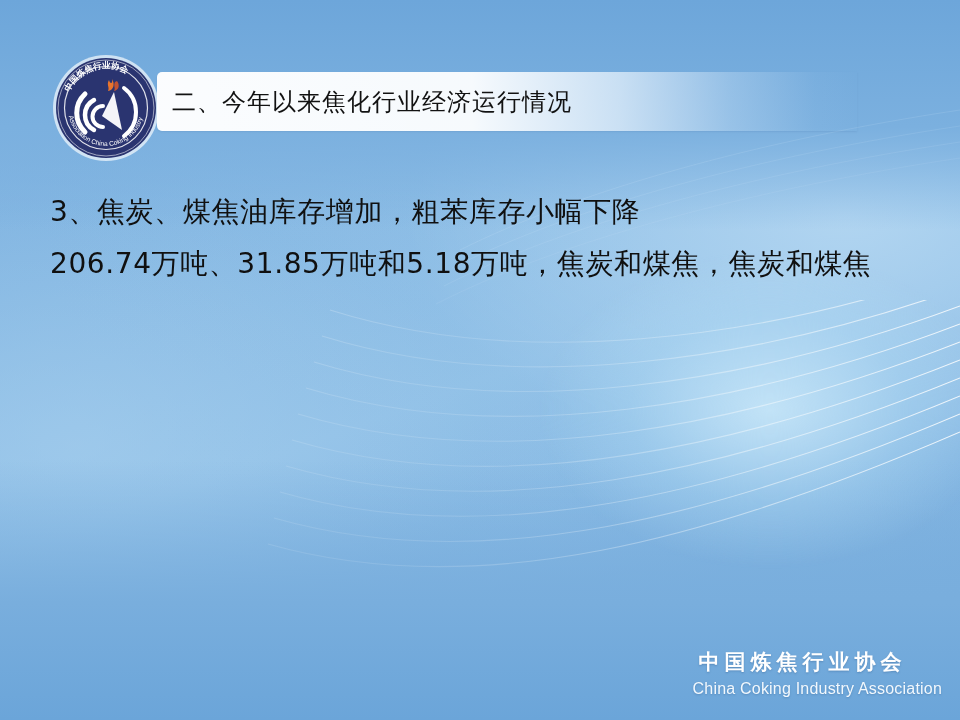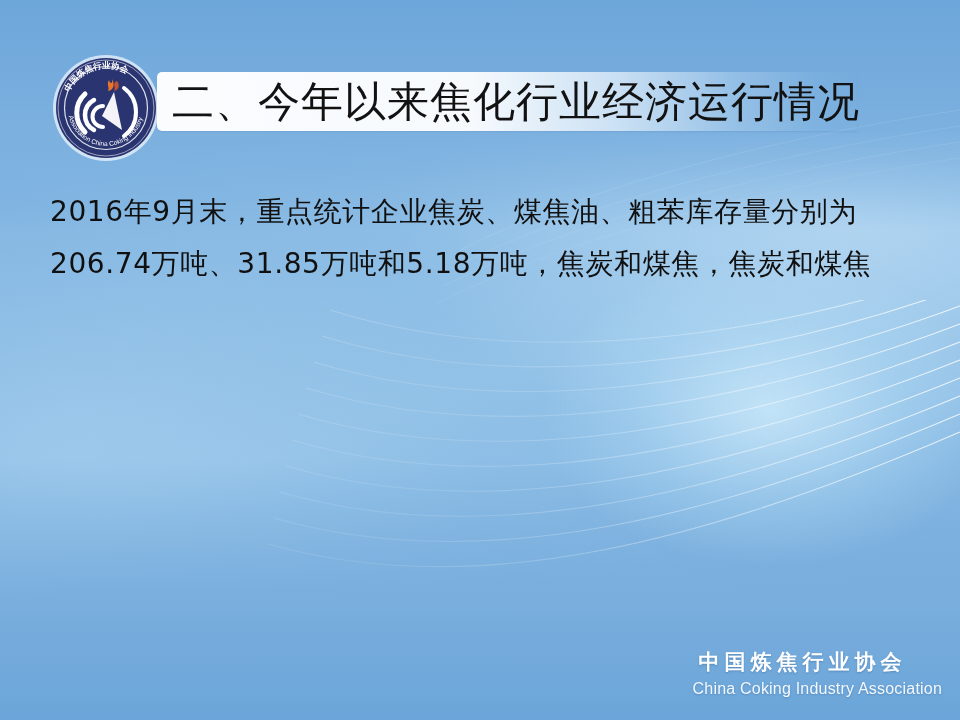--- a/index.html
+++ b/index.html
@@ -72,21 +72,21 @@
         rgba(190,219,243,0.05) 94%,
         rgba(190,219,243,0) 100%);
     box-shadow: 0 1px 2px rgba(40,80,130,0.10);
   }
   .title-text {
     position: absolute;
     left: 172px; top: 74px;
     height: 56px;
     line-height: 56px;
     font-family: "DejaVu Serif", "Liberation Serif", serif;
-    font-size: 42px;
+    font-size: 24px;
     color: #121212;
     letter-spacing: 1px;
     white-space: nowrap;
   }
 
   .logo {
     position: absolute;
     left: 52px; top: 54px;
     width: 108px; height: 108px;
   }
@@ -201,21 +201,21 @@
     </text>
     <text font-family="Liberation Sans, sans-serif" font-size="6.6" fill="#ffffff">
       <textPath href="#ringBot" startOffset="7%">Association    China Coking Industry</textPath>
     </text>
   </svg>
 
   <div class="title-bar"></div>
   <div class="title-text">二、今年以来焦化行业经济运行情况</div>
 
   <div class="body-block">
-    <div class="body-line">2016年9月末，重点统计企业焦炭、煤焦油、粗苯库存量分别为</div>
+    <div class="body-line">3、焦炭、煤焦油库存增加，粗苯库存小幅下降</div>
     <div class="body-line">206.74万吨、31.85万吨和5.18万吨，焦炭和煤焦，焦炭和煤焦</div>
   </div>
 
   <div class="footer-logo">
     <div class="footer-cn">中国炼焦行业协会</div>
     <div class="footer-en">China Coking Industry Association</div>
   </div>
 
 </div>
 

